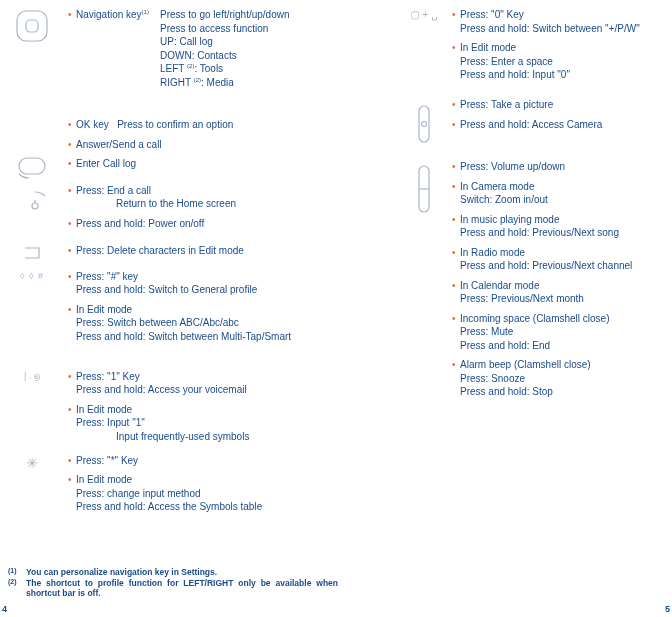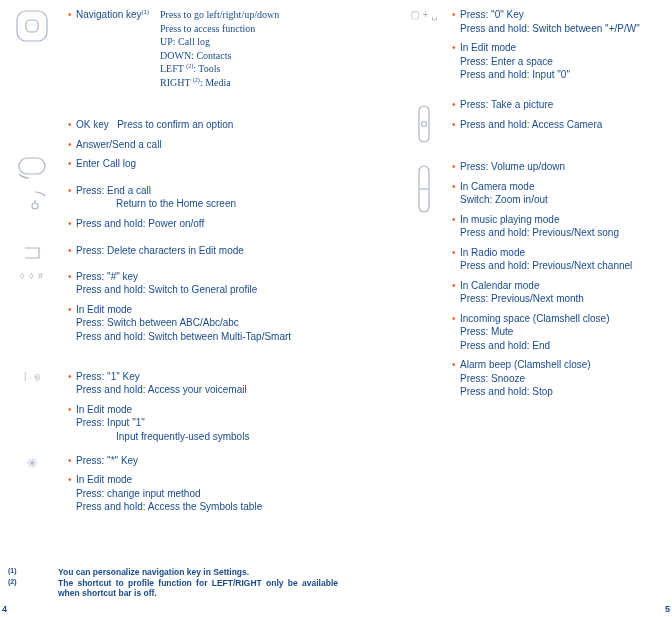--- a/index.html
+++ b/index.html
@@ -58,21 +58,20 @@
     position: absolute;
     bottom: 18px;
     left: 8px;
     width: 330px;
     font-size: 8.5px;
     font-weight: bold;
     line-height: 1.25;
   }
   .fn-row {
     display: flex;
-    gap: 32px;
   }
   .fn-mark {
     width: 18px;
     flex-shrink:0;
     font-size:7px;
   }
   .fn-text {
     text-align: justify;
   }
   .page-num {
@@ -84,21 +83,21 @@
   .pn-left { left: 2px; }
   .pn-right { right: 2px; }
   svg { stroke: #aab4c8; stroke-width:1.2; fill:none; }
   .section {
     position: relative;
     margin-bottom: 4px;
   }
   .nav-block .label { white-space:nowrap; }
   .nav-grid { display:flex; }
   .nav-left { width:84px; flex-shrink:0;}
-  .nav-right { flex:1;font-family:Liberation Serif, serif; }
+  .nav-right { flex:1; }
 </style>
 </head>
 <body>
 
 <div class="col col-left">
 
   <div class="section" style="height:106px;">
     <div class="icon-col">
       <svg width="36" height="36" viewBox="0 0 36 36">
           <rect x="3" y="3" width="30" height="30" rx="9"></rect>

